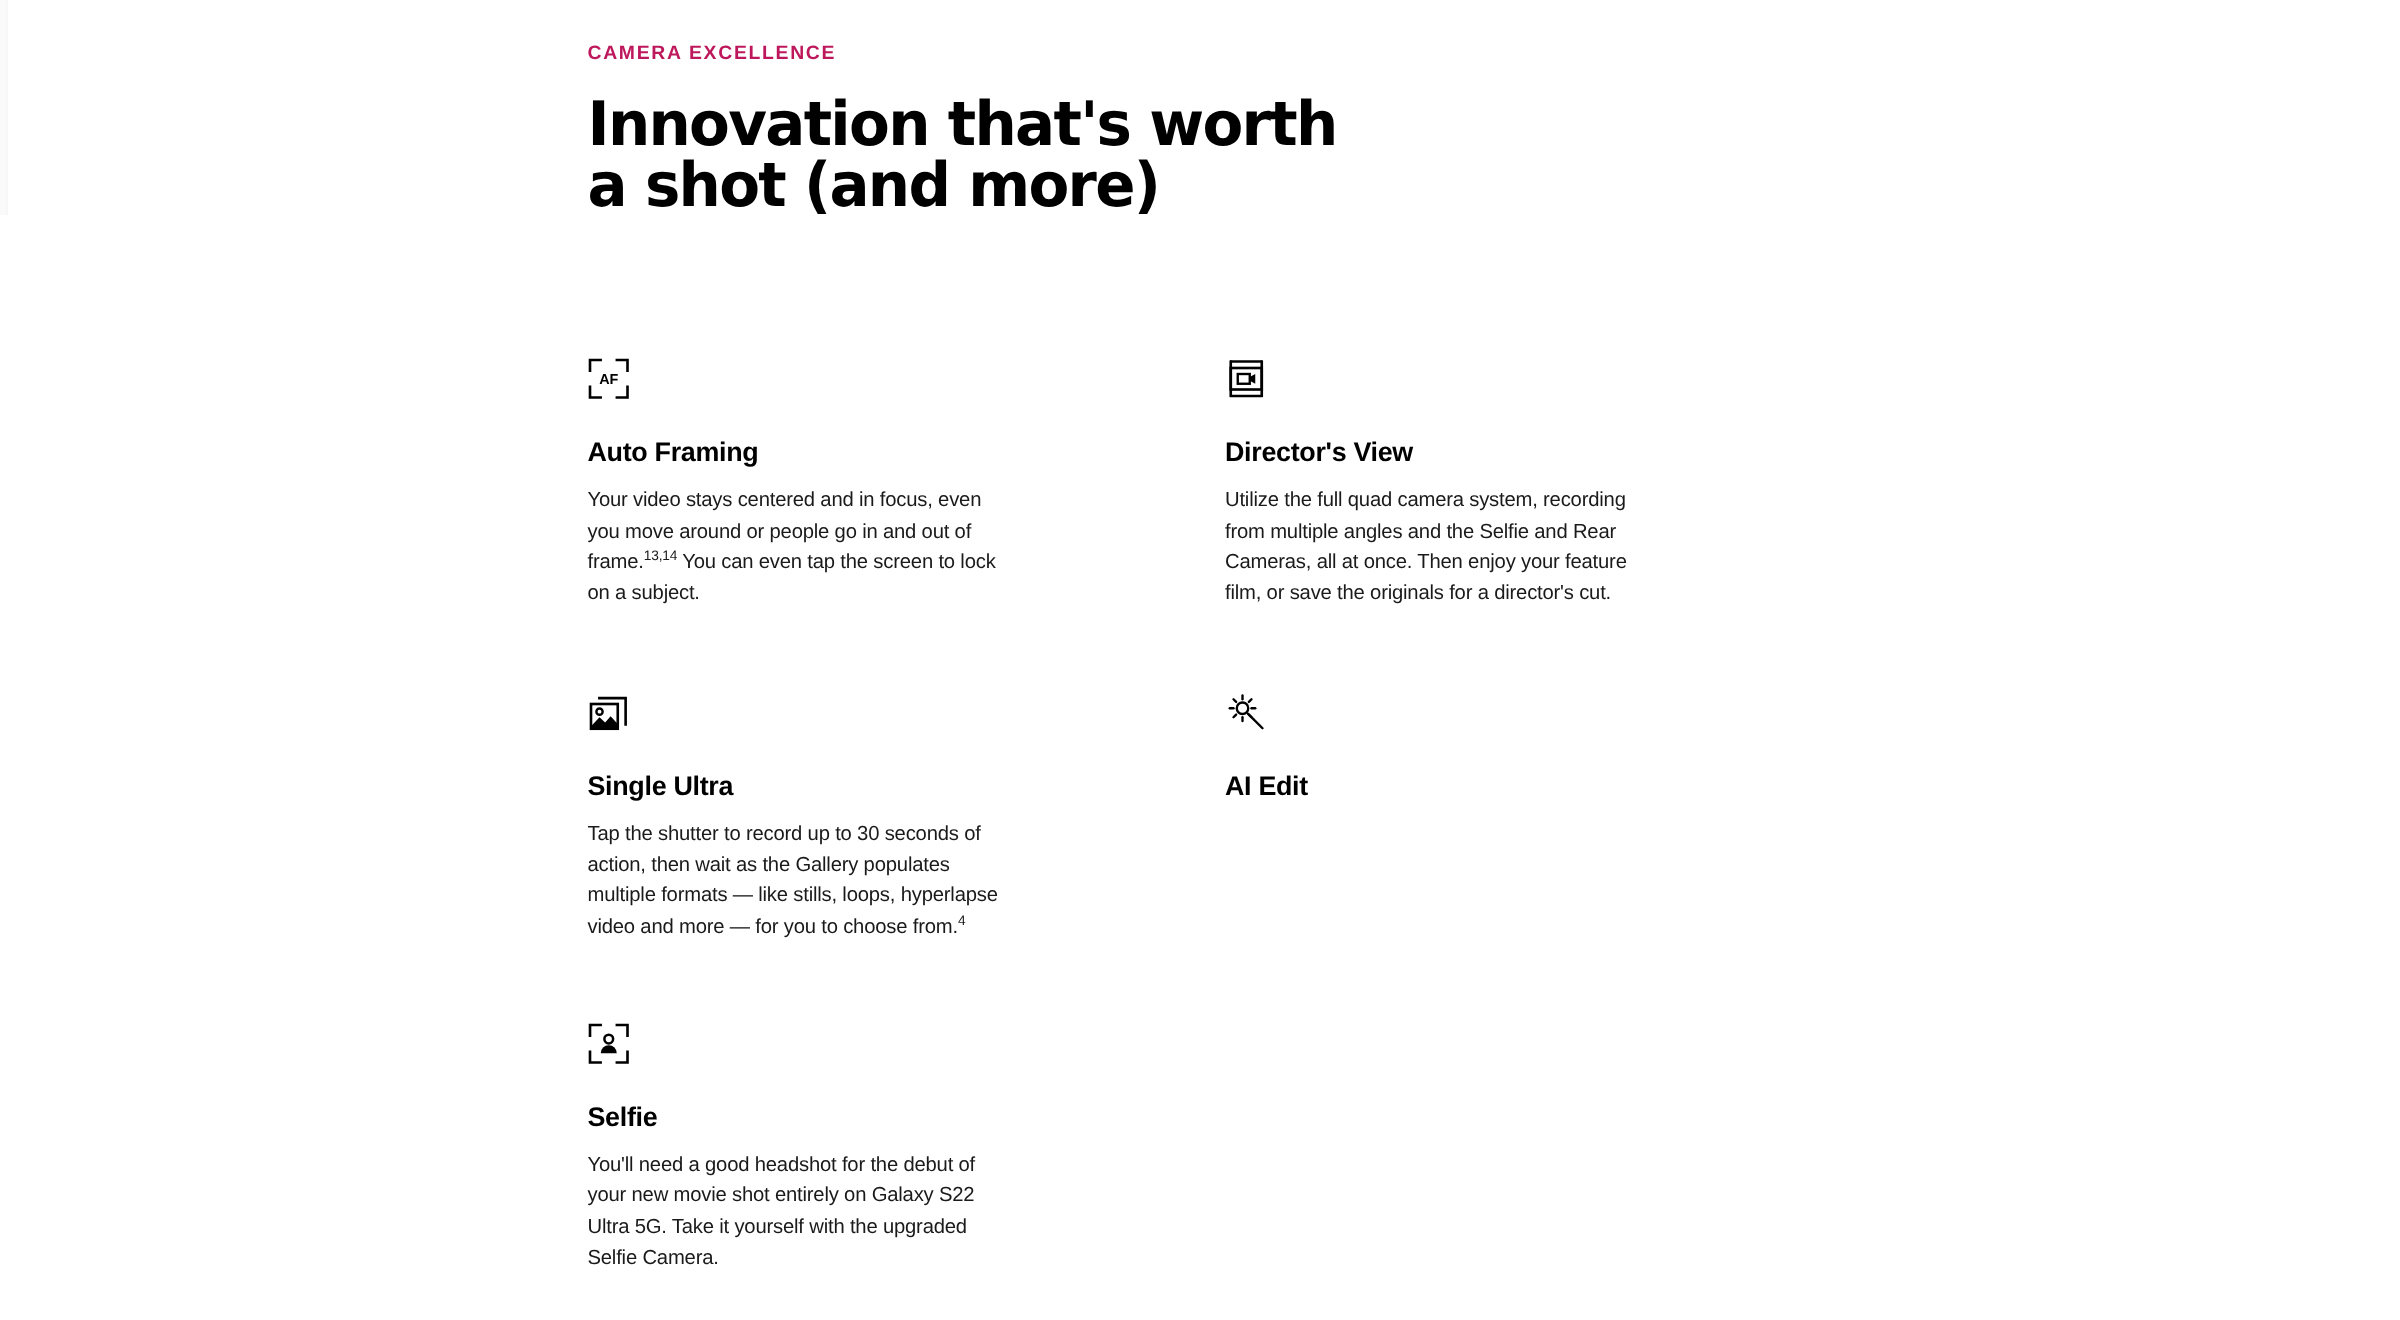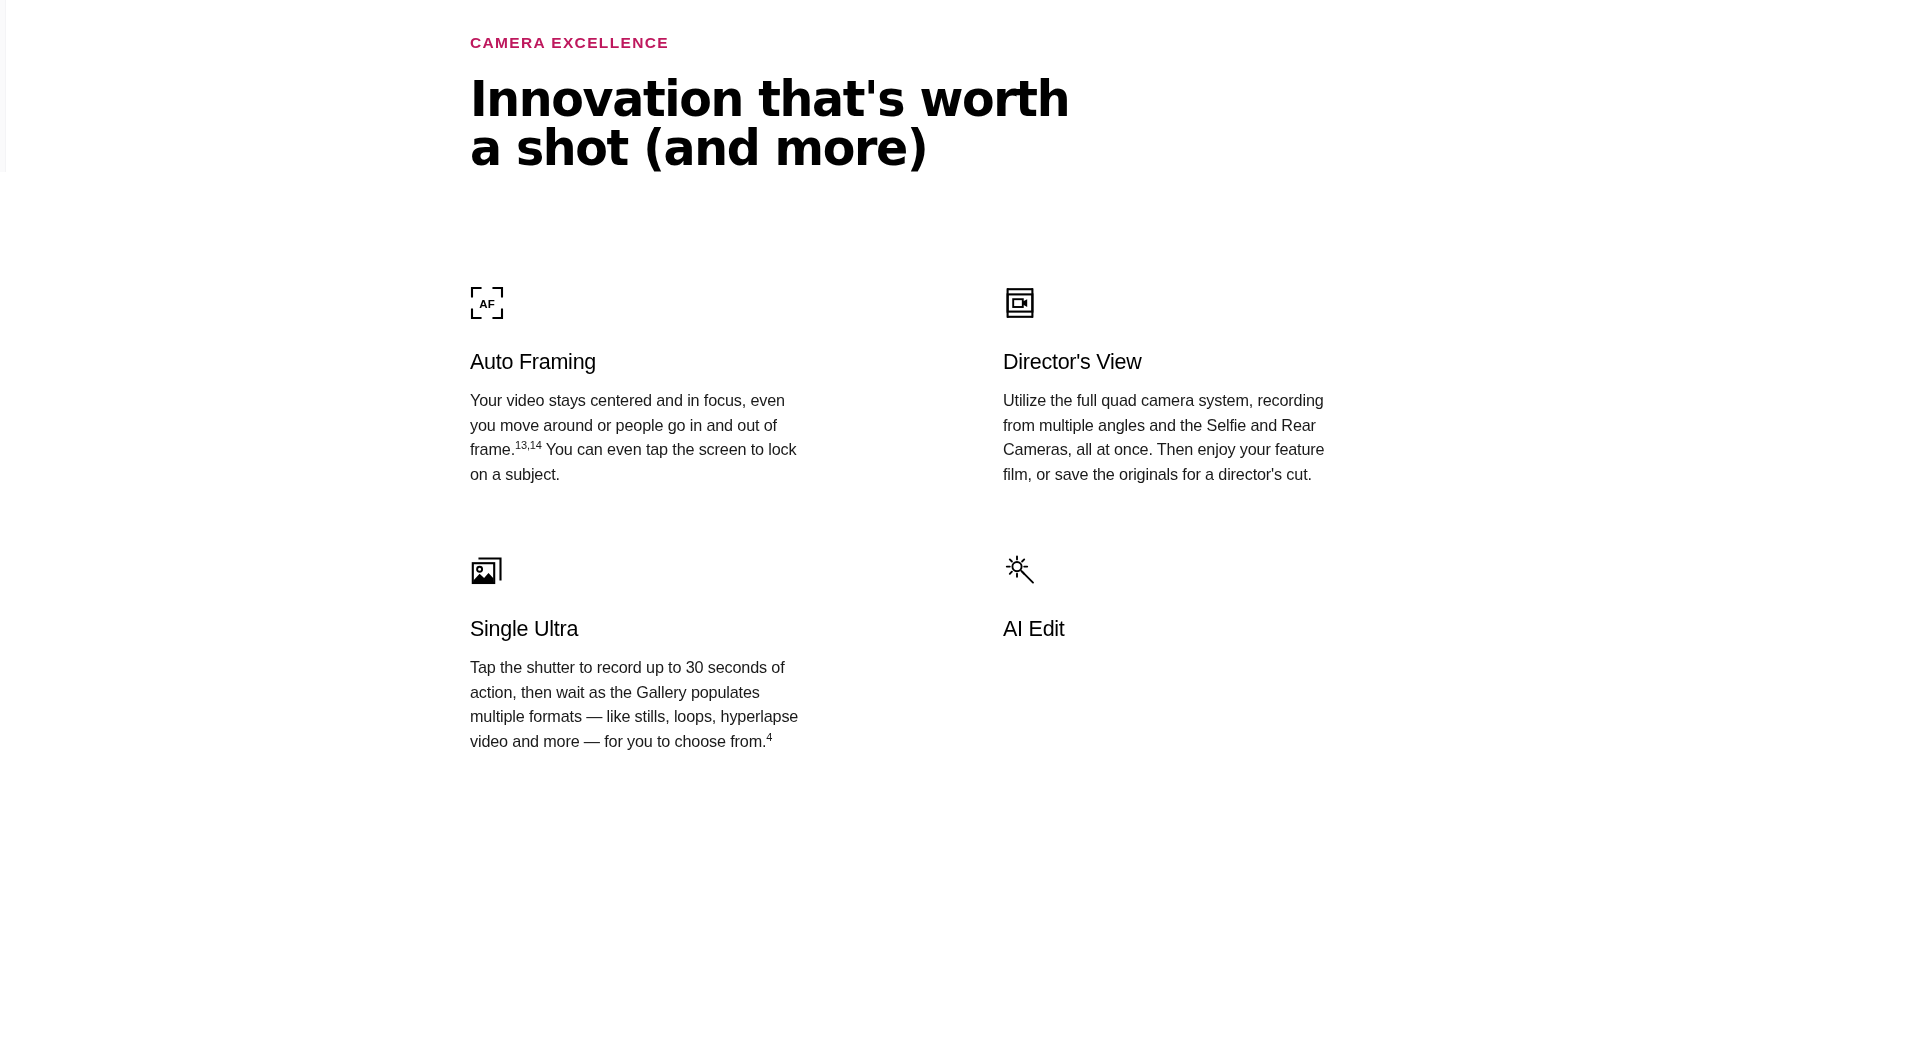--- a/index.html
+++ b/index.html
@@ -80,34 +80,34 @@
     width: 880px;
     display: grid;
     grid-template-columns: 412px 412px;
     column-gap: 98px;
     row-gap: 0;
   }
 
   .card {
     width: 340px;
   }
-  .card.col-right { width: 336px; margin-left: 23px; }
+  .card.col-right { width: 336px; }
 
   .card-icon {
     height: 38px;
     margin-bottom: 26px;
     display: block;
   }
   .card-icon svg { display: block; }
 
   .card-title {
     margin: 0 0 12px 0;
     font-family: "Liberation Sans", sans-serif;
     font-size: 21.5px;
-    font-weight: 400;
+    font-weight: 700;
     letter-spacing: -0.25px;
     line-height: 1.2;
     color: #000000;
   }
 
   .card-body {
     margin: 0;
     font-family: "Liberation Sans", sans-serif;
     font-size: 16.2px;
     font-weight: 400;
@@ -201,17 +201,28 @@
             <line x1="8.9" y1="18.7" x2="6.8" y2="20.8"></line>
             <line x1="18.3" y1="17.9" x2="30" y2="29.6"></line>
           </g>
         </svg>
       </span>
       <h3 class="card-title">AI Edit</h3>
     </div>
 
     <div class="row-spacer-2"></div>
 
+    <div class="card">
+      <span class="card-icon">
+        <svg width="34" height="34" viewBox="0 0 34 34" fill="none" xmlns="http://www.w3.org/2000/svg">
+          <path d="M2 10.5V2h8.5M23.5 2H32v8.5M32 23.5V32h-8.5M10.5 32H2v-8.5" stroke="#000" stroke-width="2.1" stroke-linecap="square" fill="none"></path>
+          <circle cx="17" cy="13.2" r="3.5" stroke="#000" stroke-width="2" fill="none"></circle>
+          <path d="M10.6 24.6a6.4 6.4 0 0 1 12.8 0z" fill="#000"></path>
+        </svg>
+      </span>
+      <h3 class="card-title">Selfie</h3>
+      <p class="card-body">You'll need a good headshot for the debut of your new movie shot entirely on Galaxy S22 Ultra 5G. Take it yourself with the upgraded Selfie Camera.</p>
+    </div>
 
     <div class="cell-empty"></div>
 
   </div>
 </section>
 
 </body></html>

